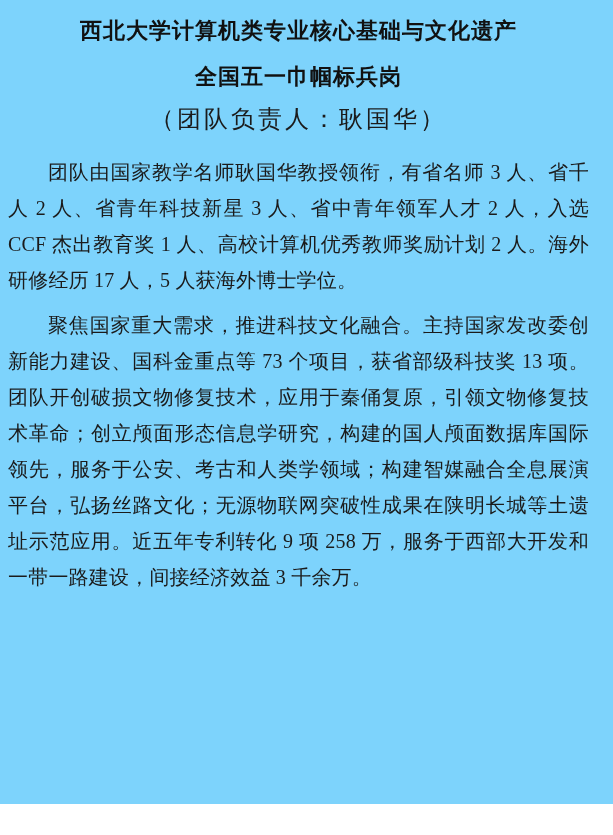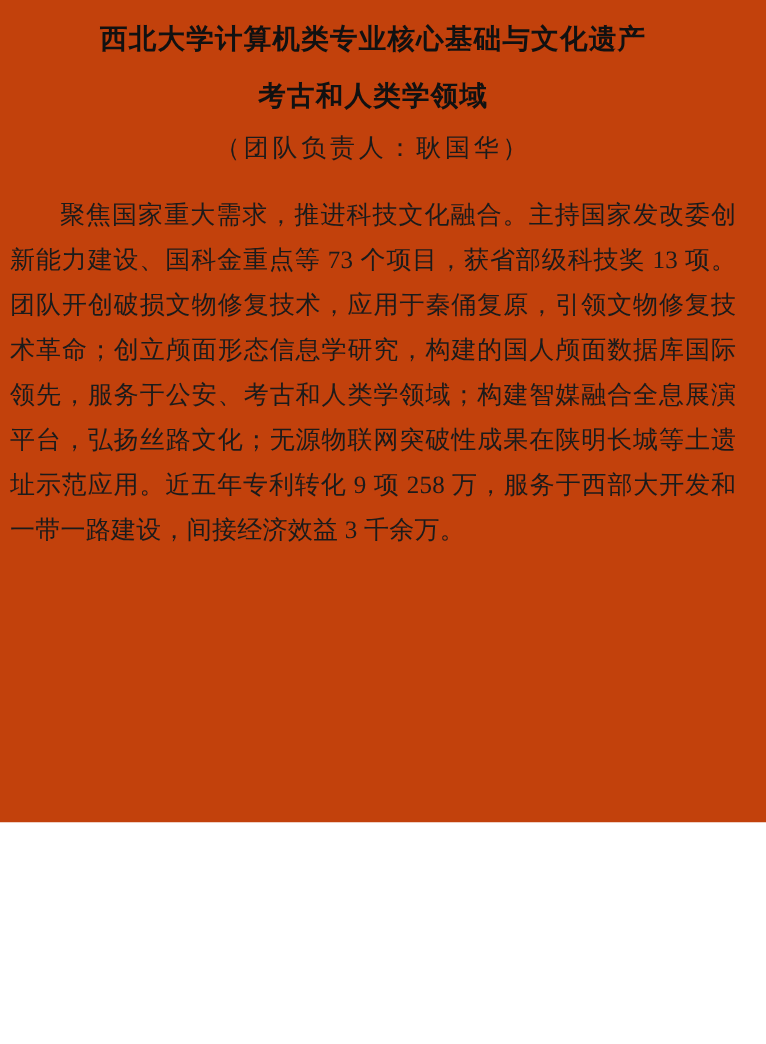--- a/index.html
+++ b/index.html
@@ -3,23 +3,23 @@
 <meta charset="utf-8">
 <style>
   html, body {
     margin: 0;
     padding: 0;
     background: #ffffff;
   }
   .page {
     position: relative;
     width: 613px;
-    height: 658px;
+    height: 804px;
     box-sizing: border-box;
-    background: #c2410c;
+    background: #7dd3fc;
     color: #1b1b1b;
     padding: 8px 24px 0 8px;
     overflow: hidden;
     font-family: "Liberation Serif", "DejaVu Serif", serif;
   }
   .title {
     margin: 0;
     font-family: "Liberation Sans", "DejaVu Sans", sans-serif;
     font-weight: 700;
     font-size: 22px;
@@ -27,21 +27,21 @@
     text-align: center;
     letter-spacing: 1px;
     color: #111111;
   }
   .title-line {
     display: block;
   }
   .subtitle {
     margin: 0 0 16px 0;
     font-family: "Liberation Serif", "DejaVu Serif", serif;
-    font-size: 20px;
+    font-size: 24px;
     line-height: 38px;
     text-align: center;
     letter-spacing: 3px;
     color: #1b1b1b;
   }
   .body-para {
     margin: 0 0 9px 0;
     font-size: 20px;
     line-height: 36px;
     text-align: justify;
@@ -50,21 +50,22 @@
     letter-spacing: 0.2px;
     color: #1b1b1b;
   }
 </style>
 </head>
 <body>
 
 <div class="page">
   <h1 class="title">
     <span class="title-line">西北大学计算机类专业核心基础与文化遗产</span>
-    <span class="title-line">考古和人类学领域</span>
+    <span class="title-line">全国五一巾帼标兵岗</span>
   </h1>
 
   <p class="subtitle">（团队负责人：耿国华）</p>
 
+  <p class="body-para">团队由国家教学名师耿国华教授领衔，有省名师 3 人、省千人 2 人、省青年科技新星 3 人、省中青年领军人才 2 人，入选 CCF 杰出教育奖 1 人、高校计算机优秀教师奖励计划 2 人。海外研修经历 17 人，5 人获海外博士学位。</p>
 
 
   <p class="body-para">聚焦国家重大需求，推进科技文化融合。主持国家发改委创新能力建设、国科金重点等 73 个项目，获省部级科技奖 13 项。团队开创破损文物修复技术，应用于秦俑复原，引领文物修复技术革命；创立颅面形态信息学研究，构建的国人颅面数据库国际领先，服务于公安、考古和人类学领域；构建智媒融合全息展演平台，弘扬丝路文化；无源物联网突破性成果在陕明长城等土遗址示范应用。近五年专利转化 9 项 258 万，服务于西部大开发和一带一路建设，间接经济效益 3 千余万。</p>
 </div>
 
 </body></html>

